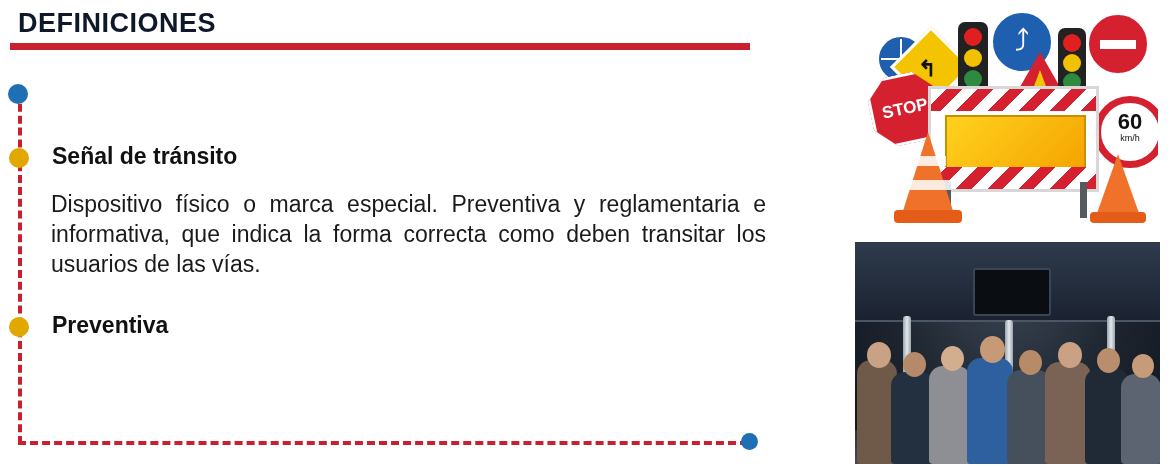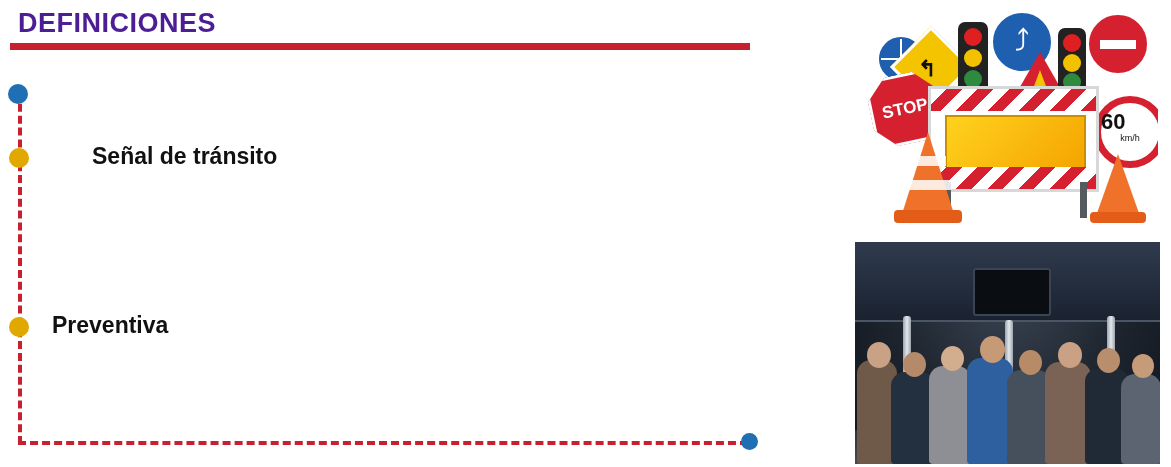--- a/index.html
+++ b/index.html
@@ -20,21 +20,21 @@
     background: #ffffff;
   }
 
   
   .title {
     position: absolute;
     left: 18px;
     top: 8px;
     font-size: 27px;
     font-weight: bold;
-    color: #4c1d95;
+    color: #0f172a;
     letter-spacing: 0.5px;
   }
   .title-rule {
     position: absolute;
     left: 10px;
     top: 43px;
     width: 740px;
     height: 7px;
     background: #c9202f;
   }
@@ -200,21 +200,22 @@
   <div class="title">DEFINICIONES</div>
   <div class="title-rule"></div>
 
   <div class="dash-left"></div>
   <div class="dash-bottom"></div>
   <div class="end-dot"></div>
 
   <div class="bullet blue" style="left:8px; top:84px;"></div>
 
   <div class="bullet gold" style="left:9px; top:148px;"></div>
-  <div class="heading" style="left:52px; top:143px;margin-left:40px;">Señal de tránsito</div>
+  <div class="heading" style="left:52px; top:143px;">Señal de tránsito</div>
+  <div class="body-text" style="left:51px; top:190px; width:715px;">Dispositivo físico o marca especial. Preventiva y reglamentaria e informativa, que indica la forma correcta como deben transitar los usuarios de las vías.</div>
 
   <div class="bullet gold" style="left:9px; top:317px;"></div>
   <div class="heading" style="left:52px; top:312px;">Preventiva</div>
 
   <div class="img-signs">
 
     <div class="sign circle-sign" style="left:18px; top:30px; width:44px; height:44px; background:#1f5fb0; border:3px solid #ffffff;">
       <div style="position:absolute; left:50%; top:2px; width:2px; height:38px; background:#ffffff; transform:translateX(-50%);"></div>
       <div style="position:absolute; left:2px; top:50%; width:38px; height:2px; background:#ffffff; transform:translateY(-50%);"></div>
     </div>
@@ -244,21 +245,21 @@
 
     <div class="sign circle-sign" style="left:228px; top:8px; width:58px; height:58px; background:#d4202f; border:3px solid #ffffff;">
       <div style="position:absolute; left:11px; top:25px; width:36px; height:9px; background:#ffffff;"></div>
     </div>
 
     <div style="position:absolute; left:12px; top:70px; width:64px; height:64px; background:#d4202f; border:3px solid #ffffff; clip-path:polygon(30% 0%,70% 0%,100% 30%,100% 70%,70% 100%,30% 100%,0% 70%,0% 30%); transform:rotate(-12deg);">
       <div style="position:absolute; left:0; right:0; top:22px; text-align:center; color:#fff; font-weight:bold; font-size:17px;">STOP</div>
     </div>
 
     <div class="sign circle-sign" style="left:236px; top:92px; width:58px; height:58px; background:#ffffff; border:7px solid #d4202f;">
-      <div style="position:absolute; left:0; right:0; top:6px; font-size:22px; font-weight:bold; color:#111;">60</div>
+      <div style="position:absolute; left:0; right:0; top:6px; text-align:center; font-size:22px; font-weight:bold; color:#111;">60</div>
       <div style="position:absolute; left:0; right:0; top:30px; text-align:center; font-size:9px; color:#111;">km/h</div>
     </div>
 
     <div class="barrier">
       <div class="barrier-stripes"></div>
       <div class="barrier-panel"></div>
       <div class="barrier-stripes b2"></div>
     </div>
     <div class="leg" style="left:86px;"></div>
     <div class="leg" style="left:222px;"></div>

